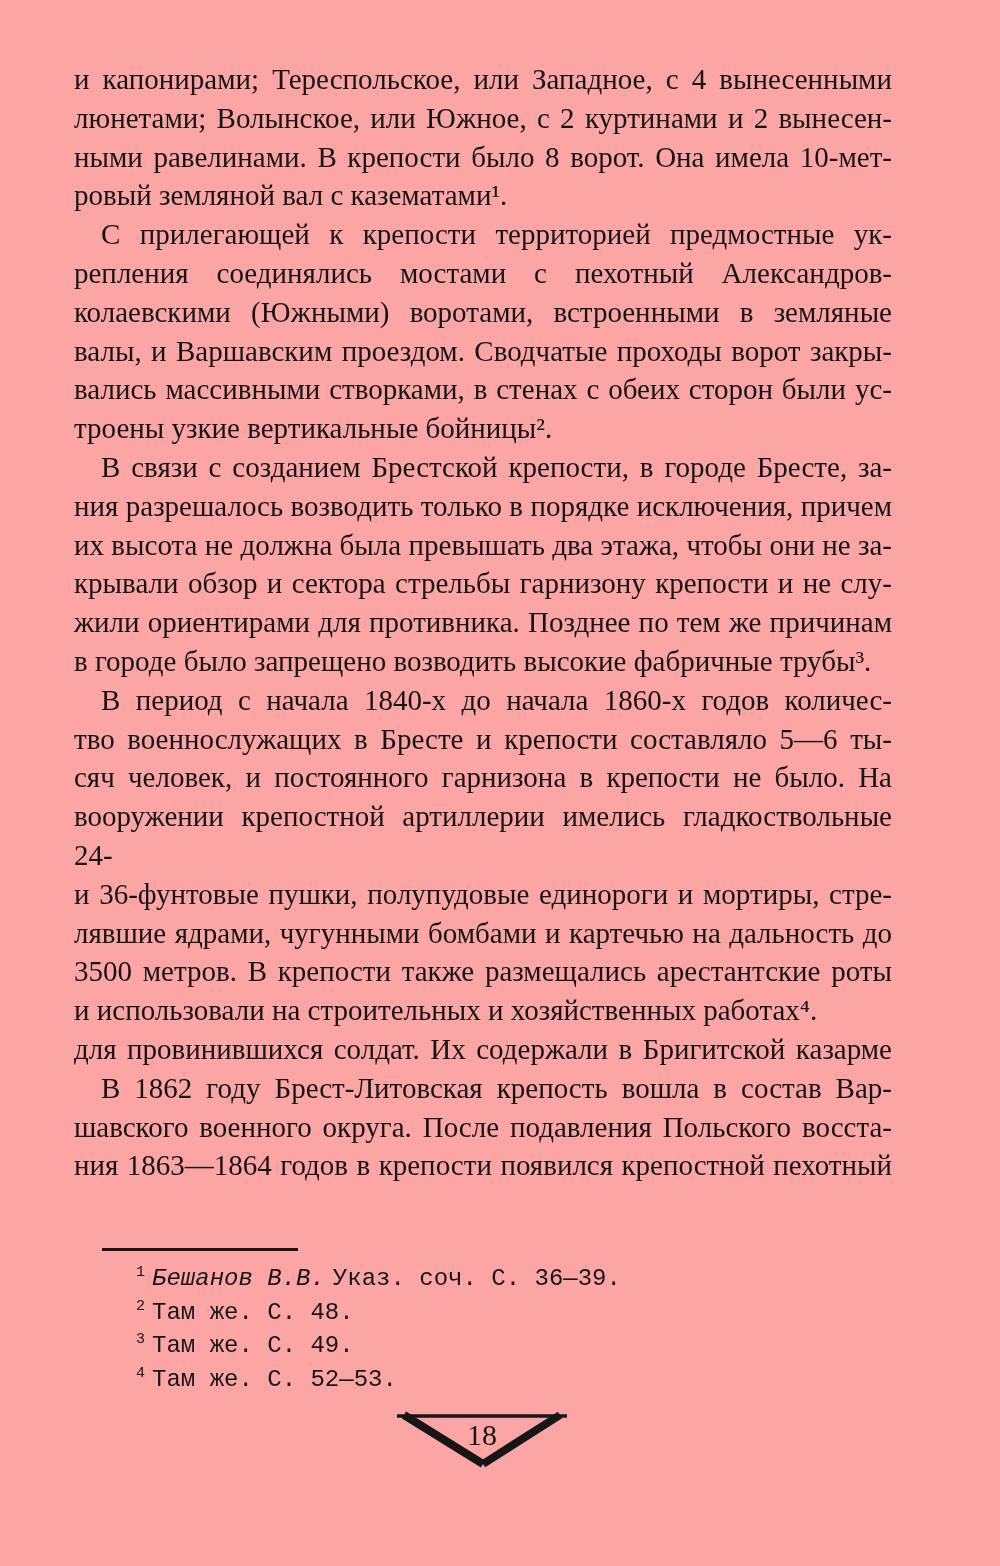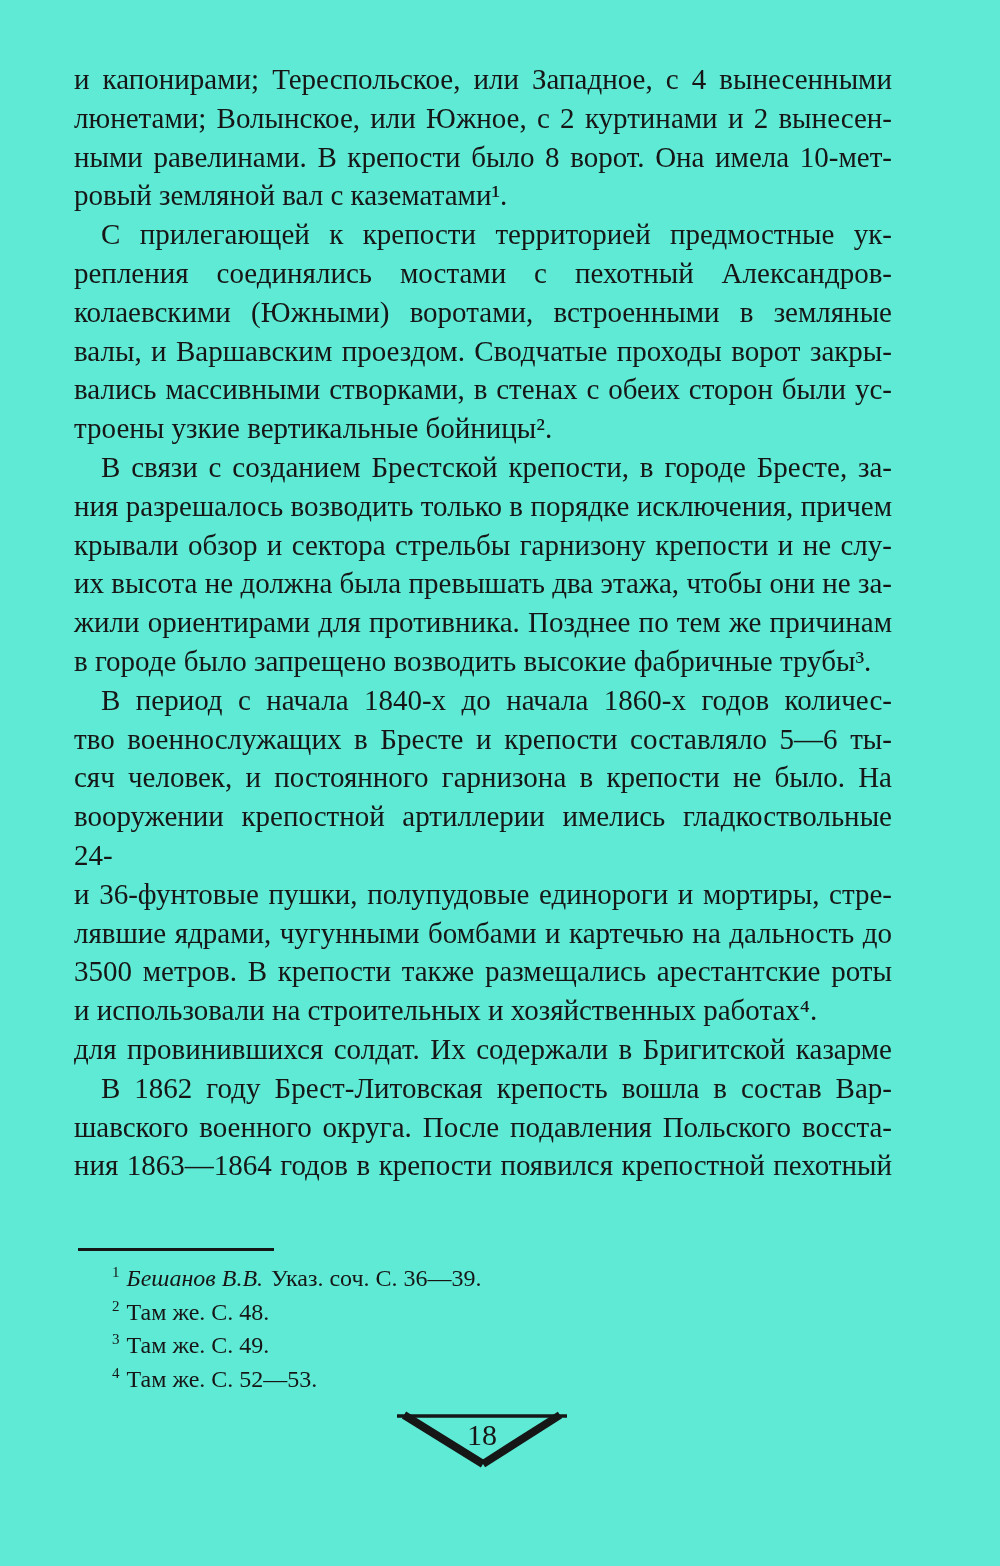--- a/index.html
+++ b/index.html
@@ -1,20 +1,20 @@
 <!DOCTYPE html>
 <html><head>
 <meta charset="utf-8">
 <style>
   html, body { margin: 0; padding: 0; background: #ffffff; }
   .page {
     position: relative;
     width: 1000px;
     height: 1566px;
-    background: #5eead4;
+    background: #fca5a5;
     color: #161616;
     font-family: "Liberation Serif", "DejaVu Serif", serif;
     overflow: hidden;
   }
   .body-text {
     position: absolute;
     left: 74px;
     top: 60px;
     width: 818px;
     font-size: 29px;
@@ -23,25 +23,26 @@
   .para { margin: 0; }
   .line {
     text-align: justify;
     text-align-last: justify;
     white-space: normal;
   }
   .line.first { text-indent: 27px; }
   .line.end { text-align-last: left; }
   .footnotes {
     position: absolute;
-    left: 68px;
+    left: 92px;
     top: 1248px;
     width: 818px;
     font-size: 24px;
     line-height: 33.5px;
+    font-family: Liberation Mono, monospace;
   }
   .fn-rule {
     width: 196px;
     border-top: 3px solid #161616;
     margin-left: 10px;
     margin-bottom: 11px;
   }
   .fn { text-indent: 44px; }
   .fn sup {
     font-size: 15px;
@@ -79,22 +80,22 @@
       <div class="line">репления соединялись мостами с пехотный Александров-</div>
       <div class="line">колаевскими (Южными) воротами, встроенными в земляные</div>
       <div class="line">валы, и Варшавским проездом. Сводчатые проходы ворот закры-</div>
       <div class="line">вались массивными створками, в стенах с обеих сторон были ус-</div>
       <div class="line end">троены узкие вертикальные бойницы².</div>
     </div>
 
     <div class="para">
       <div class="line first">В связи с созданием Брестской крепости, в городе Бресте, за-</div>
       <div class="line">ния разрешалось возводить только в порядке исключения, причем</div>
+      <div class="line">их высота не должна была превышать два этажа, чтобы они не за-</div>
       <div class="line">крывали обзор и сектора стрельбы гарнизону крепости и не слу-</div>
-      <div class="line">их высота не должна была превышать два этажа, чтобы они не за-</div>
       <div class="line">жили ориентирами для противника. Позднее по тем же причинам</div>
       <div class="line end">в городе было запрещено возводить высокие фабричные трубы³.</div>
     </div>
 
     <div class="para">
       <div class="line first">В период с начала 1840-х до начала 1860-х годов количес-</div>
       <div class="line">тво военнослужащих в Бресте и крепости составляло 5—6 ты-</div>
       <div class="line">сяч человек, и постоянного гарнизона в крепости не было. На</div>
       <div class="line">вооружении крепостной артиллерии имелись гладкоствольные 24-</div>
       <div class="line">и 36-фунтовые пушки, полупудовые единороги и мортиры, стре-</div>

